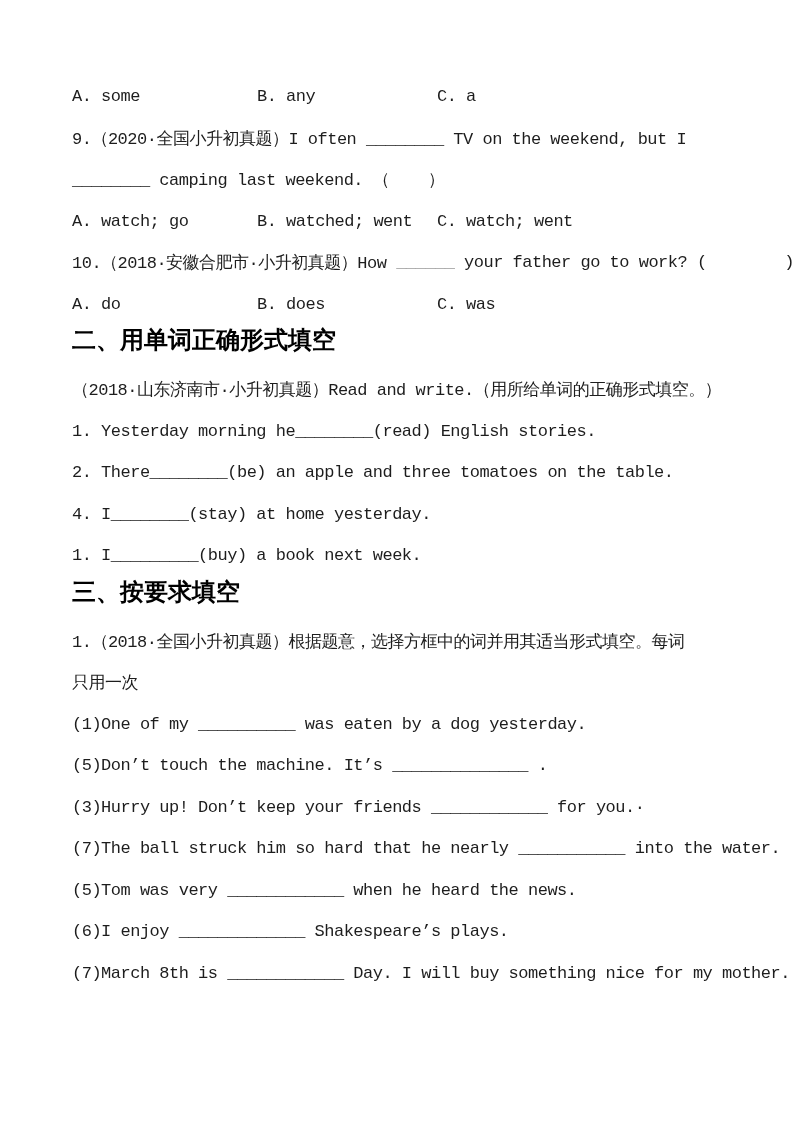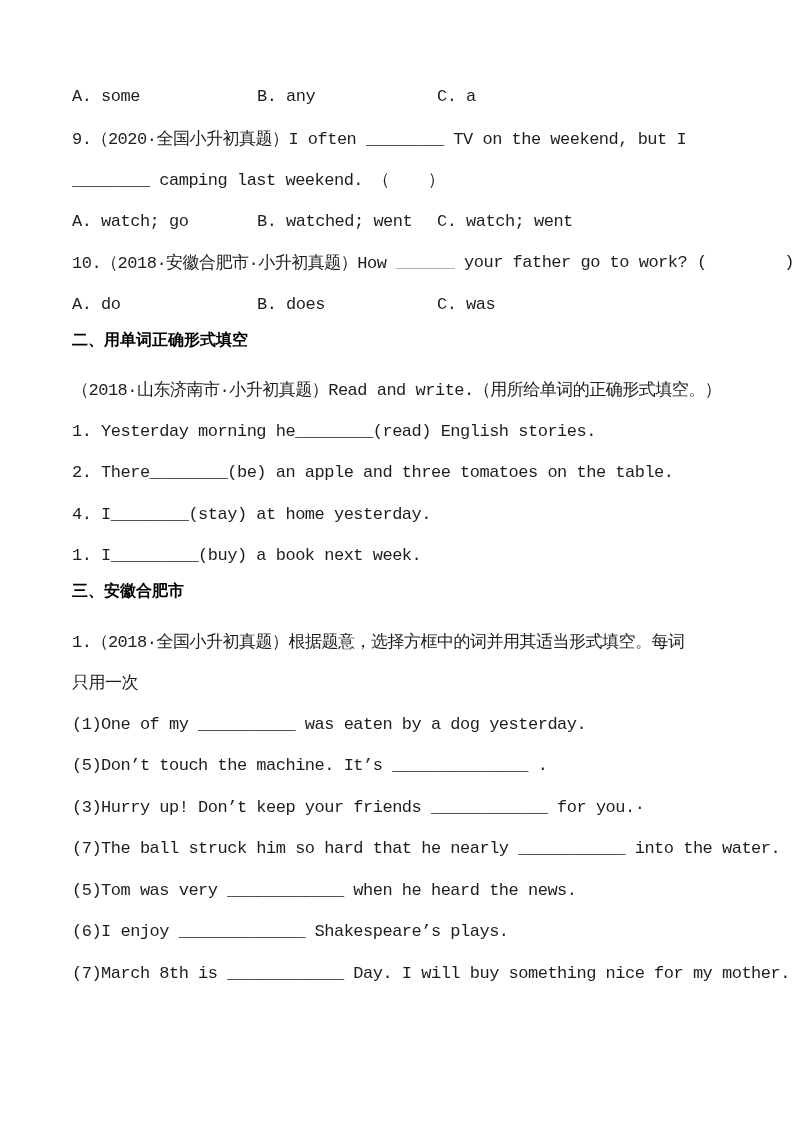--- a/index.html
+++ b/index.html
@@ -19,21 +19,21 @@
   }
   .line {
     height: 41.5px;
     display: flex;
     align-items: center;
     white-space: pre;
   }
   .heading {
     font-family: "Liberation Sans", "DejaVu Sans", sans-serif;
     font-weight: 700;
-    font-size: 16px;
+    font-size: 24px;
     letter-spacing: 0;
     height: 36px;
     margin-top: -3px;
     margin-bottom: 11px;
     color: #000000;
   }
   .options .col1 { display: inline-block; width: 185px; }
   .options .col2 { display: inline-block; width: 180px; }
   .options .col3 { display: inline-block; }
   .blank-gray { color: #9e9e9e; text-align: right; }
@@ -66,21 +66,21 @@
     <span class="col3">C. was</span>
   </div>
 
   <div class="line heading">二、用单词正确形式填空</div>
   <div class="line">（2018·山东济南市·小升初真题）Read and write.（用所给单词的正确形式填空。）</div>
   <div class="line">1. Yesterday morning he________(read) English stories.</div>
   <div class="line">2. There________(be) an apple and three tomatoes on the table.</div>
   <div class="line">4. I________(stay) at home yesterday.</div>
   <div class="line">1. I_________(buy) a book next week.</div>
 
-  <div class="line heading">三、安徽合肥市</div>
+  <div class="line heading">三、按要求填空</div>
   <div class="line">1.（2018·全国小升初真题）根据题意，选择方框中的词并用其适当形式填空。每词</div>
   <div class="line">只用一次</div>
   <div class="line">(1)One of my __________ was eaten by a dog yesterday.</div>
   <div class="line">(5)Don’t touch the machine. It’s ______________ .</div>
   <div class="line">(3)Hurry up! Don’t keep your friends ____________ for you.·</div>
   <div class="line">(7)The ball struck him so hard that he nearly ___________ into the water.</div>
   <div class="line">(5)Tom was very ____________ when he heard the news.</div>
   <div class="line">(6)I enjoy _____________ Shakespeare’s plays.</div>
   <div class="line">(7)March 8th is ____________ Day. I will buy something nice for my mother.</div>
 

